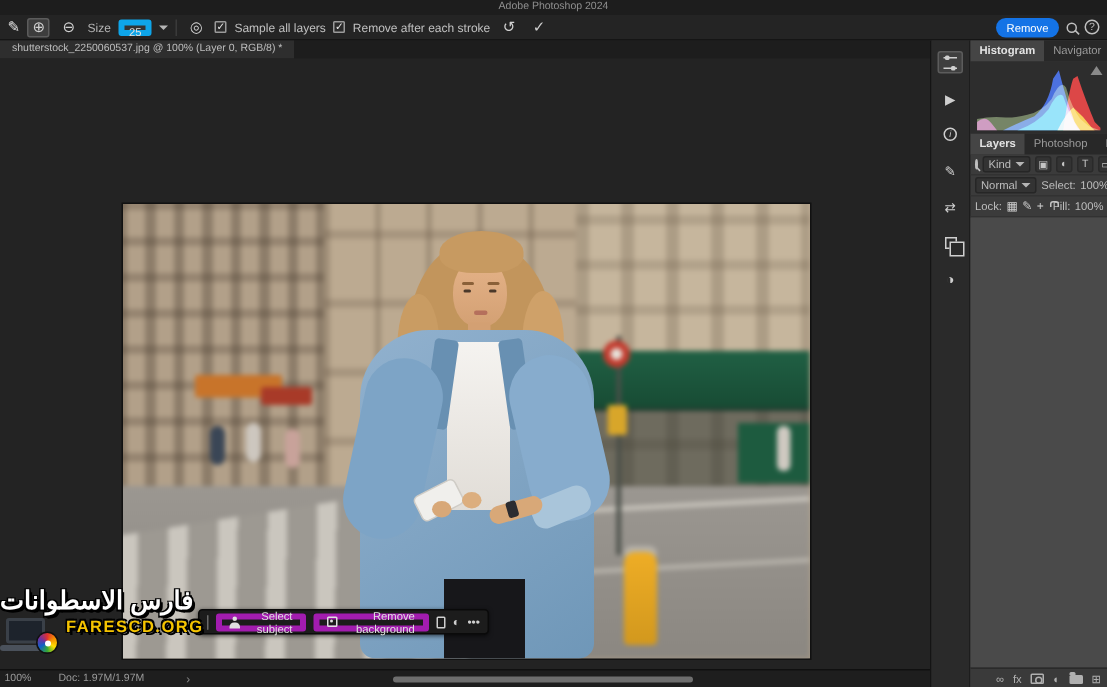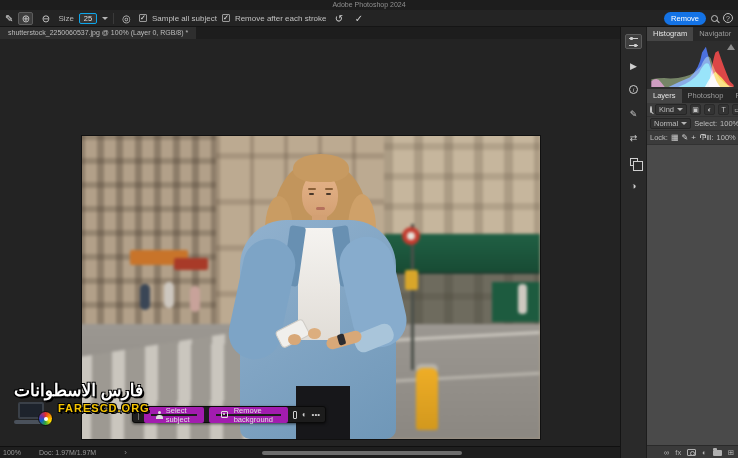--- a/index.html
+++ b/index.html
@@ -9,21 +9,21 @@
   
   .titlebar { position:absolute; left:0; top:0; width:738px; height:10px; background:#1d1d1d;
     text-align:center; font-size:7px; line-height:10px; color:#8f8f8f; }
   .optionsbar { position:absolute; left:0; top:10px; width:738px; height:17px; background:#242424;
     border-bottom:1px solid #151515; display:flex; align-items:center; gap:5px; padding:0 5px; font-size:8px; }
   .tool-glyph { color:#e0e0e0; font-size:10px; }
   .opt-box { width:15px; height:13px; display:flex; align-items:center; justify-content:center;
     border-radius:2px; font-size:10px; color:#d0d0d0; }
   .opt-box.active { background:#3d3d3d; border:1px solid #5c5c5c; }
   .size-label { color:#b5b5b5; }
-  .size-value { background:#333; border:1px solid #0ea5e9; border-radius:2px; min-width:18px; height:11px;
+  .size-value { background:#333; border:4px solid #0ea5e9; border-radius:2px; min-width:18px; height:11px;
     padding:0 3px; font-size:7.5px; line-height:10px; color:#e0e0e0; text-align:center; }
   .caret { width:0; height:0; border-left:3px solid transparent; border-right:3px solid transparent;
     border-top:3px solid #b5b5b5; display:inline-block; }
   .cb { width:8px; height:8px; border:1px solid #9a9a9a; border-radius:1px; background:#2a2a2a;
     display:inline-flex; align-items:center; justify-content:center; font-size:7px; color:#e8e8e8; }
   .cb::after { content:"✓"; }
   .cb-label { color:#c0c0c0; }
   .opt-sep { width:1px; height:11px; background:#3a3a3a; }
   .spacer { flex:1; }
   .share-btn { background:#1473e6; color:#fff; border-radius:7px; font-size:7.5px; padding:2px 7px; }
@@ -107,35 +107,35 @@
     border-radius:4px; transform:rotate(-27deg); }
   .hand1 { left:206px; top:198px; width:13px; height:11px; background:#d8a878; border-radius:50%; }
   .hand2 { left:226px; top:192px; width:13px; height:11px; background:#dcae7e; border-radius:50%; }
   .pants { left:214px; top:250px; width:54px; height:53px; background:#17171a; }
 
   
   .ctx-bar { position:absolute; left:214px; top:406px; width:194px; height:17px; background:#1c1c1c;
     border:1px solid #0a0a0a; border-radius:3px; display:flex; align-items:center; gap:5px;
     padding:0 5px; font-size:7.5px; color:#e0e0e0; box-shadow:0 1px 3px rgba(0,0,0,.6); }
   .grip { width:2px; height:10px; background:#6a6a6a; border-radius:1px; }
-  .tb-btn { display:flex; align-items:center; gap:6px; border:7px solid #a21caf; border-radius:2px;
-    padding:1px 5px; height:12px; }
+  .tb-btn { display:flex; align-items:center; gap:6px; border:4px solid #a21caf; border-radius:2px;
+    padding:1px 5px; height:12px;text-align:right; }
   .ic-person { position:relative; width:7px; height:8px; }
   .ic-person::before { content:""; position:absolute; left:2px; top:0; width:3px; height:3px;
     border-radius:50%; background:#e0e0e0; }
   .ic-person::after { content:""; position:absolute; left:0; top:4px; width:7px; height:4px;
     border-radius:3px 3px 0 0; background:#e0e0e0; }
   .ic-imgframe { position:relative; width:9px; height:7px; border:1px solid #e0e0e0; border-radius:1px; }
   .ic-imgframe::after { content:""; position:absolute; left:1px; top:1px; width:2px; height:2px;
     border-radius:50%; background:#e0e0e0; }
   .ic-crop { width:8px; height:8px; border:1px solid #cfcfcf; border-radius:1px; }
   .glyph { font-size:8px; color:#cfcfcf; }
 
   
-  .watermark { position:absolute; left:0px; top:381px; width:160px; height:60px; z-index:30;margin-left:14px; }
+  .watermark { position:absolute; left:0px; top:391px; width:160px; height:60px; z-index:30; }
   .wm-ar { direction:rtl; font-size:17px; font-weight:bold; color:#fff; line-height:20px; text-align:left;
     text-shadow:-1px -1px 0 #000, 1px -1px 0 #000, -1px 1px 0 #000, 1px 1px 0 #000, 2px 2px 0 #000; }
   .wm-row { display:flex; gap:8px; margin-top:1px; }
   .laptop { position:relative; width:36px; height:24px; }
   .laptop-screen { position:absolute; left:4px; top:0; width:26px; height:17px; background:#1d232c;
     border:2px solid #3a4048; border-radius:2px; }
   .laptop-base { position:absolute; left:0; bottom:2px; width:36px; height:4px; background:#4a515b; border-radius:2px; }
   .disc { position:absolute; right:-3px; bottom:0px; width:15px; height:15px; border-radius:50%;
     background:conic-gradient(#e03030,#f59000,#ffe000,#35a835,#1060c8,#7030a0,#e03030); border:1px solid #111; }
   .disc::after { content:""; position:absolute; left:5px; top:5px; width:4px; height:4px;
@@ -164,21 +164,21 @@
   .ic-sliders::after { content:""; position:absolute; right:1px; bottom:-2px; width:3px; height:3px; background:#cfcfcf; border-radius:1px; }
   .ic-info { width:9px; height:9px; border:1px solid #cfcfcf; border-radius:50%; font-size:6px;
     display:flex; align-items:center; justify-content:center; font-style:italic; }
   .ic-squares { position:relative; width:8px; height:8px; border:1px solid #cfcfcf; }
   .ic-squares::after { content:""; position:absolute; left:2px; top:2px; width:8px; height:8px;
     border:1px solid #cfcfcf; background:#2a2a2a; }
 
   .panels { width:91px; display:flex; flex-direction:column; background:#3b3b3b; }
   .ptabs { display:flex; background:#282828; height:14px; flex-shrink:0; }
   .ptab { font-size:7.5px; line-height:14px; padding:0 6px; color:#9a9a9a; white-space:nowrap; }
-  .ptab.active { background:#454545; color:#e4e4e4; }
+  .ptab.active { background:#454545; color:#e4e4e4;font-weight:bold; }
   .hist-area { height:48px; background:#2d2d2d; position:relative; padding:2px 3px; flex-shrink:0; }
   .hist-warn { position:absolute; right:3px; top:3px; width:0; height:0;
     border-left:4px solid transparent; border-right:4px solid transparent; border-bottom:6px solid #8a8a8a; }
   .prow { height:14px; display:flex; align-items:center; gap:3px; padding:0 3px; font-size:7.5px;
     color:#bdbdbd; white-space:nowrap; flex-shrink:0; border-bottom:1px solid #323232; overflow:hidden; }
   .mini-box { background:#333; border:1px solid #262626; border-radius:2px; height:11px;
     display:inline-flex; align-items:center; gap:3px; padding:0 3px; }
   .filter-ic { width:11px; height:11px; background:#333; border:1px solid #2a2a2a; border-radius:2px;
     display:inline-flex; align-items:center; justify-content:center; font-size:7px; color:#c4c4c4; flex-shrink:0; }
   .ic-lock { position:relative; width:6px; height:5px; background:#c4c4c4; border-radius:1px; margin-top:3px; }
@@ -215,21 +215,21 @@
       <span>⊖</span>
     </span>
   <span class="size-label">Size</span>
   <span class="size-value">25</span>
   <span class="caret"></span>
   <span class="opt-sep"></span>
   <span class="opt-box">
       <span>◎</span>
     </span>
   <span class="cb"></span>
-  <span class="cb-label">Sample all subject</span>
+  <span class="cb-label">Sample all layers</span>
   <span class="cb"></span>
   <span class="cb-label">Remove after each stroke</span>
   <span class="opt-box">
       <span>↺</span>
     </span>
   <span class="opt-box">
       <span>✓</span>
     </span>
   <span class="spacer"></span>
   <span class="share-btn">Remove</span>

